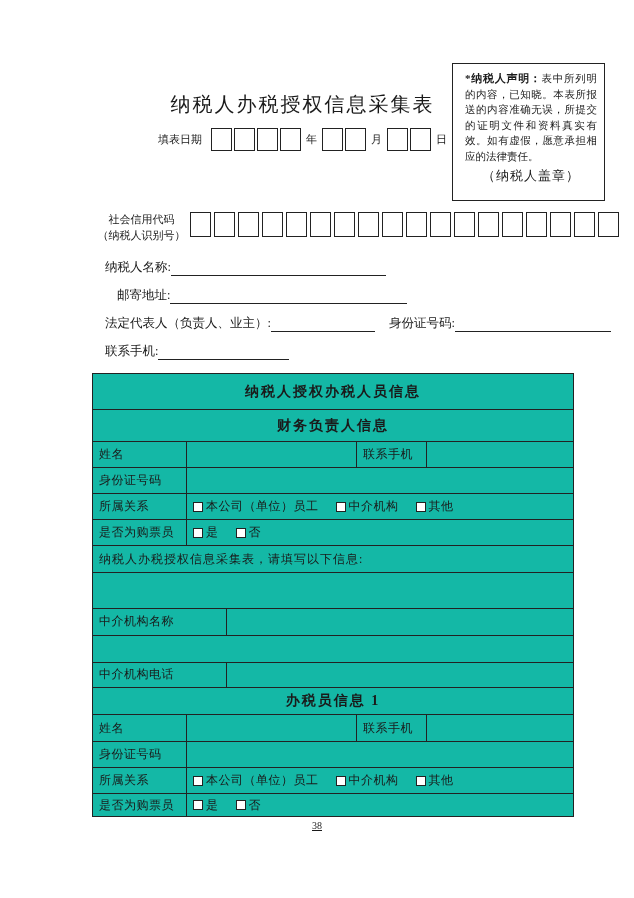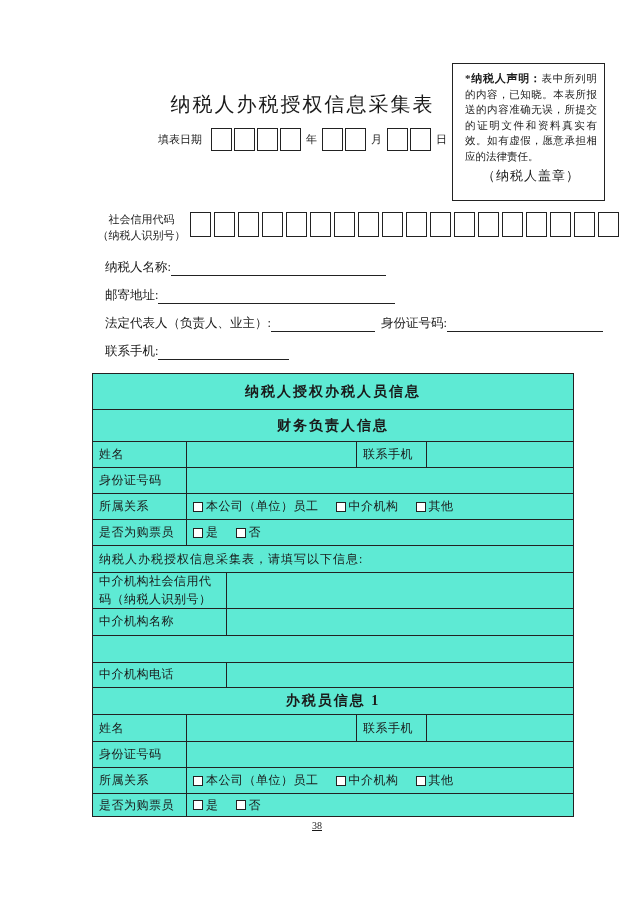--- a/index.html
+++ b/index.html
@@ -43,24 +43,24 @@
   .codebox { width:21px; height:25px; border:1.5px solid #222; background:#fff; flex:none; }
 
   
   .field { position:absolute; left:105px; font-size:12.5px; white-space:nowrap; }
   .uline { display:inline-block; border-bottom:1px solid #222; height:14px; vertical-align:bottom; }
   .u-name { width:215px; }
   .u-mail { width:237px; }
   .u-legal { width:104px; }
   .u-id { width:156px; }
   .u-phone { width:131px; }
-  .gap-label { margin-left:6px; }
-
-  
-  .tbl { left:92px; top:373px; width:482px; border:1.5px solid #222; font-size:12px; background:#5eead4; }
+  .gap-label { margin-left:14px; }
+
+  
+  .tbl { left:92px; top:373px; width:482px; border:1.5px solid #222; font-size:12px; background:#14b8a6; }
   .tr { display:flex; align-items:stretch; border-top:1px solid #222; }
   .tr.first { border-top:none; }
   .td { display:flex; align-items:center; padding:2px 6px; letter-spacing:0.5px; }
   .td + .td { border-left:1px solid #222; }
   .w-label { width:93px; flex:none; }
   .w-blank1 { width:170px; flex:none; }
   .w-phone { width:70px; flex:none; }
   .w-agency { width:133px; flex:none; line-height:1.45; }
   .grow { flex:1; }
   .th { justify-content:center; font-weight:bold; font-size:14px; letter-spacing:2px; padding:2px 0; }
@@ -130,21 +130,21 @@
       <span class="codebox"></span>
       <span class="codebox"></span>
       <span class="codebox"></span>
       <span class="codebox"></span>
       <span class="codebox"></span>
     </div>
 
   <div class="field" style="top:259px;">
     <span>纳税人名称:</span><span class="uline u-name"></span>
   </div>
-  <div class="field" style="top:287px;">
+  <div class="field" style="top:287px;margin-left:12px;">
     <span>邮寄地址:</span><span class="uline u-mail"></span>
   </div>
   <div class="field" style="top:315px;">
     <span>法定代表人（负责人、业主）:</span><span class="uline u-legal"></span><span class="gap-label">身份证号码:</span><span class="uline u-id"></span>
   </div>
   <div class="field" style="top:343px;">
     <span>联系手机:</span><span class="uline u-phone"></span>
   </div>
 
   <div class="abs tbl">
@@ -199,21 +199,20 @@
             <span>否</span>
           </span>
       </div>
     </div>
 
     <div class="tr" style="height:27px;">
       <div class="td grow note-cell">纳税人办税授权信息采集表，请填写以下信息:</div>
     </div>
 
     <div class="tr" style="height:36px;">
-      <div class="td w-agency">中介机构社会信用代码（纳税人识别号）</div>
       <div class="td grow"></div>
     </div>
 
     <div class="tr" style="height:27px;">
       <div class="td w-agency">中介机构名称</div>
       <div class="td grow"></div>
     </div>
 
     <div class="tr" style="height:27px;">
       <div class="td grow"></div>

